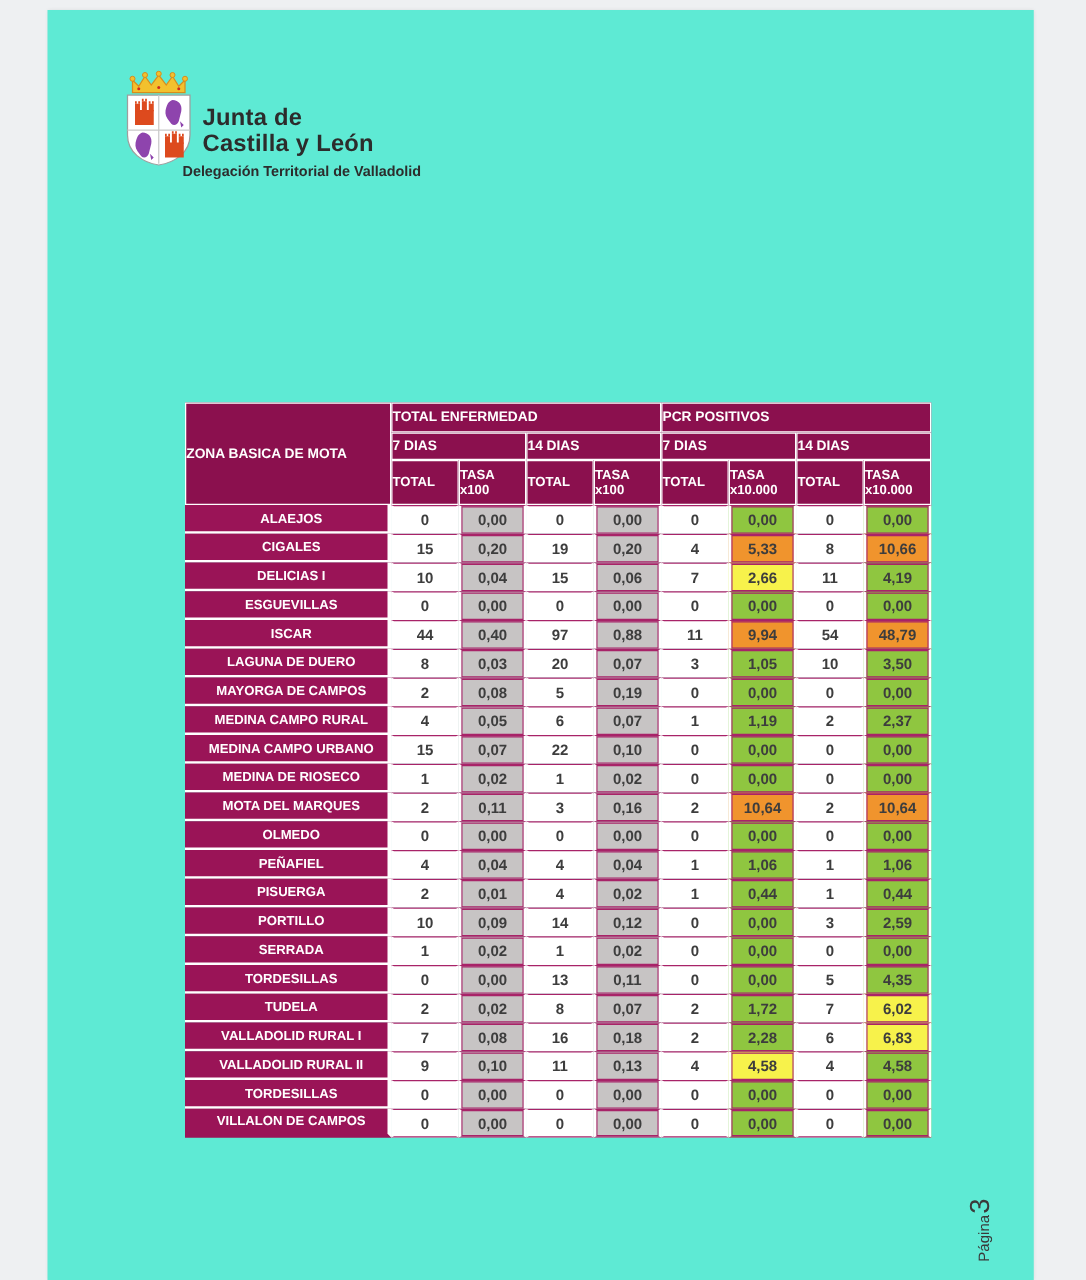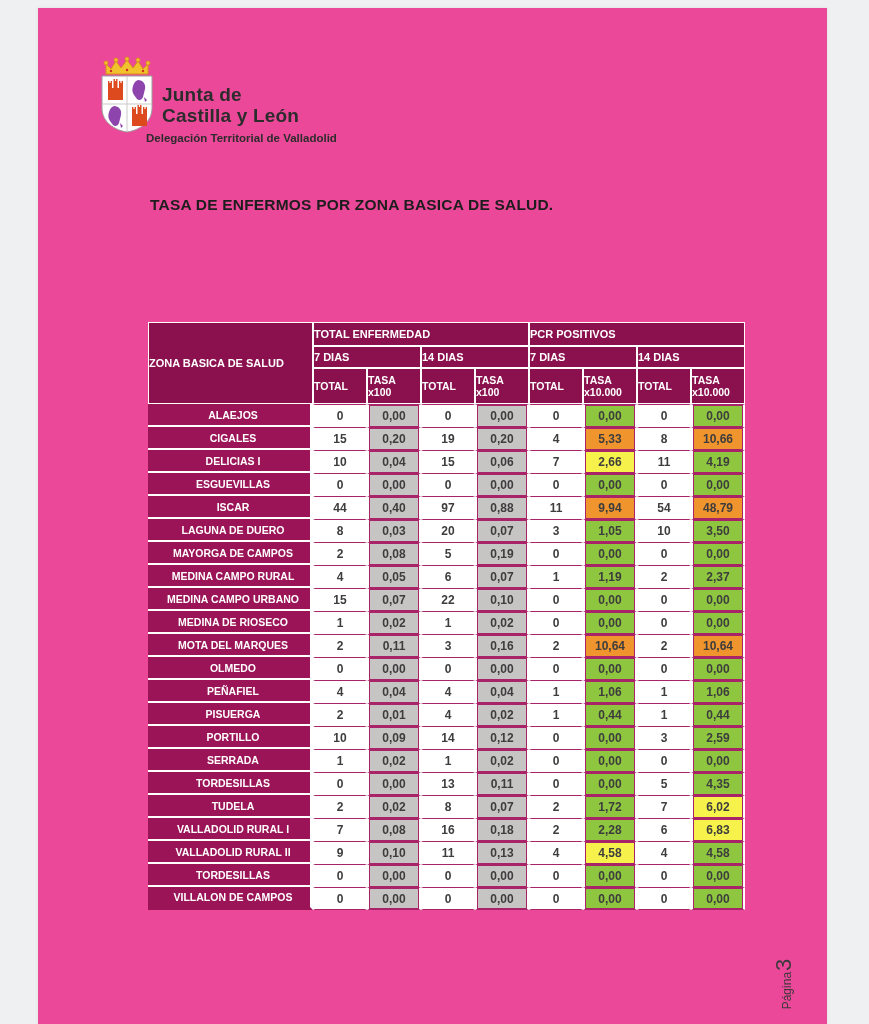--- a/index.html
+++ b/index.html
@@ -7,21 +7,21 @@
     width: 869px; height: 1024px;
     background: #eef0f2;
     font-family: "Liberation Sans", sans-serif;
     overflow: hidden;
     position: relative;
   }
   .page {
     position: absolute;
     left: 38px; top: 8px;
     width: 789px; height: 1016px;
-    background: #ec4899;
+    background: #5eead4;
     box-shadow: 0 0 3px rgba(0,0,0,0.08);
   }
   
   .logo-crest { position: absolute; left: 60px; top: 48px; }
   .org-name {
     position: absolute; left: 124px; top: 76px;
     font-size: 19px; font-weight: bold; color: #2c2c2c;
     line-height: 21px; letter-spacing: 0.2px;
   }
   .org-subtitle {
@@ -146,38 +146,37 @@
       </g>
     </svg>
   </div>
 
   <div class="org-name">
     <div>Junta de</div>
     <div>Castilla y León</div>
   </div>
   <div class="org-subtitle">Delegación Territorial de Valladolid</div>
 
-  <div class="doc-title-1">TASA DE ENFERMOS POR ZONA BASICA DE SALUD.</div>
 
   <div class="tbl-wrap">
     <table class="doc-table">
       <colgroup>
         <col class="c-zona">
         <col class="c-data">
           <col class="c-data">
           <col class="c-data">
           <col class="c-data">
         <col class="c-data">
           <col class="c-data">
           <col class="c-data">
           <col class="c-data">
       </colgroup>
       <thead>
         <tr>
-          <th rowspan="3" class="corner">ZONA BASICA DE SALUD</th>
+          <th rowspan="3" class="corner">ZONA BASICA DE MOTA</th>
           <th colspan="4">TOTAL ENFERMEDAD</th>
           <th colspan="4">PCR POSITIVOS</th>
         </tr>
         <tr>
           <th colspan="2">7 DIAS</th>
           <th colspan="2">14 DIAS</th>
           <th colspan="2">7 DIAS</th>
           <th colspan="2">14 DIAS</th>
         </tr>
         <tr>

